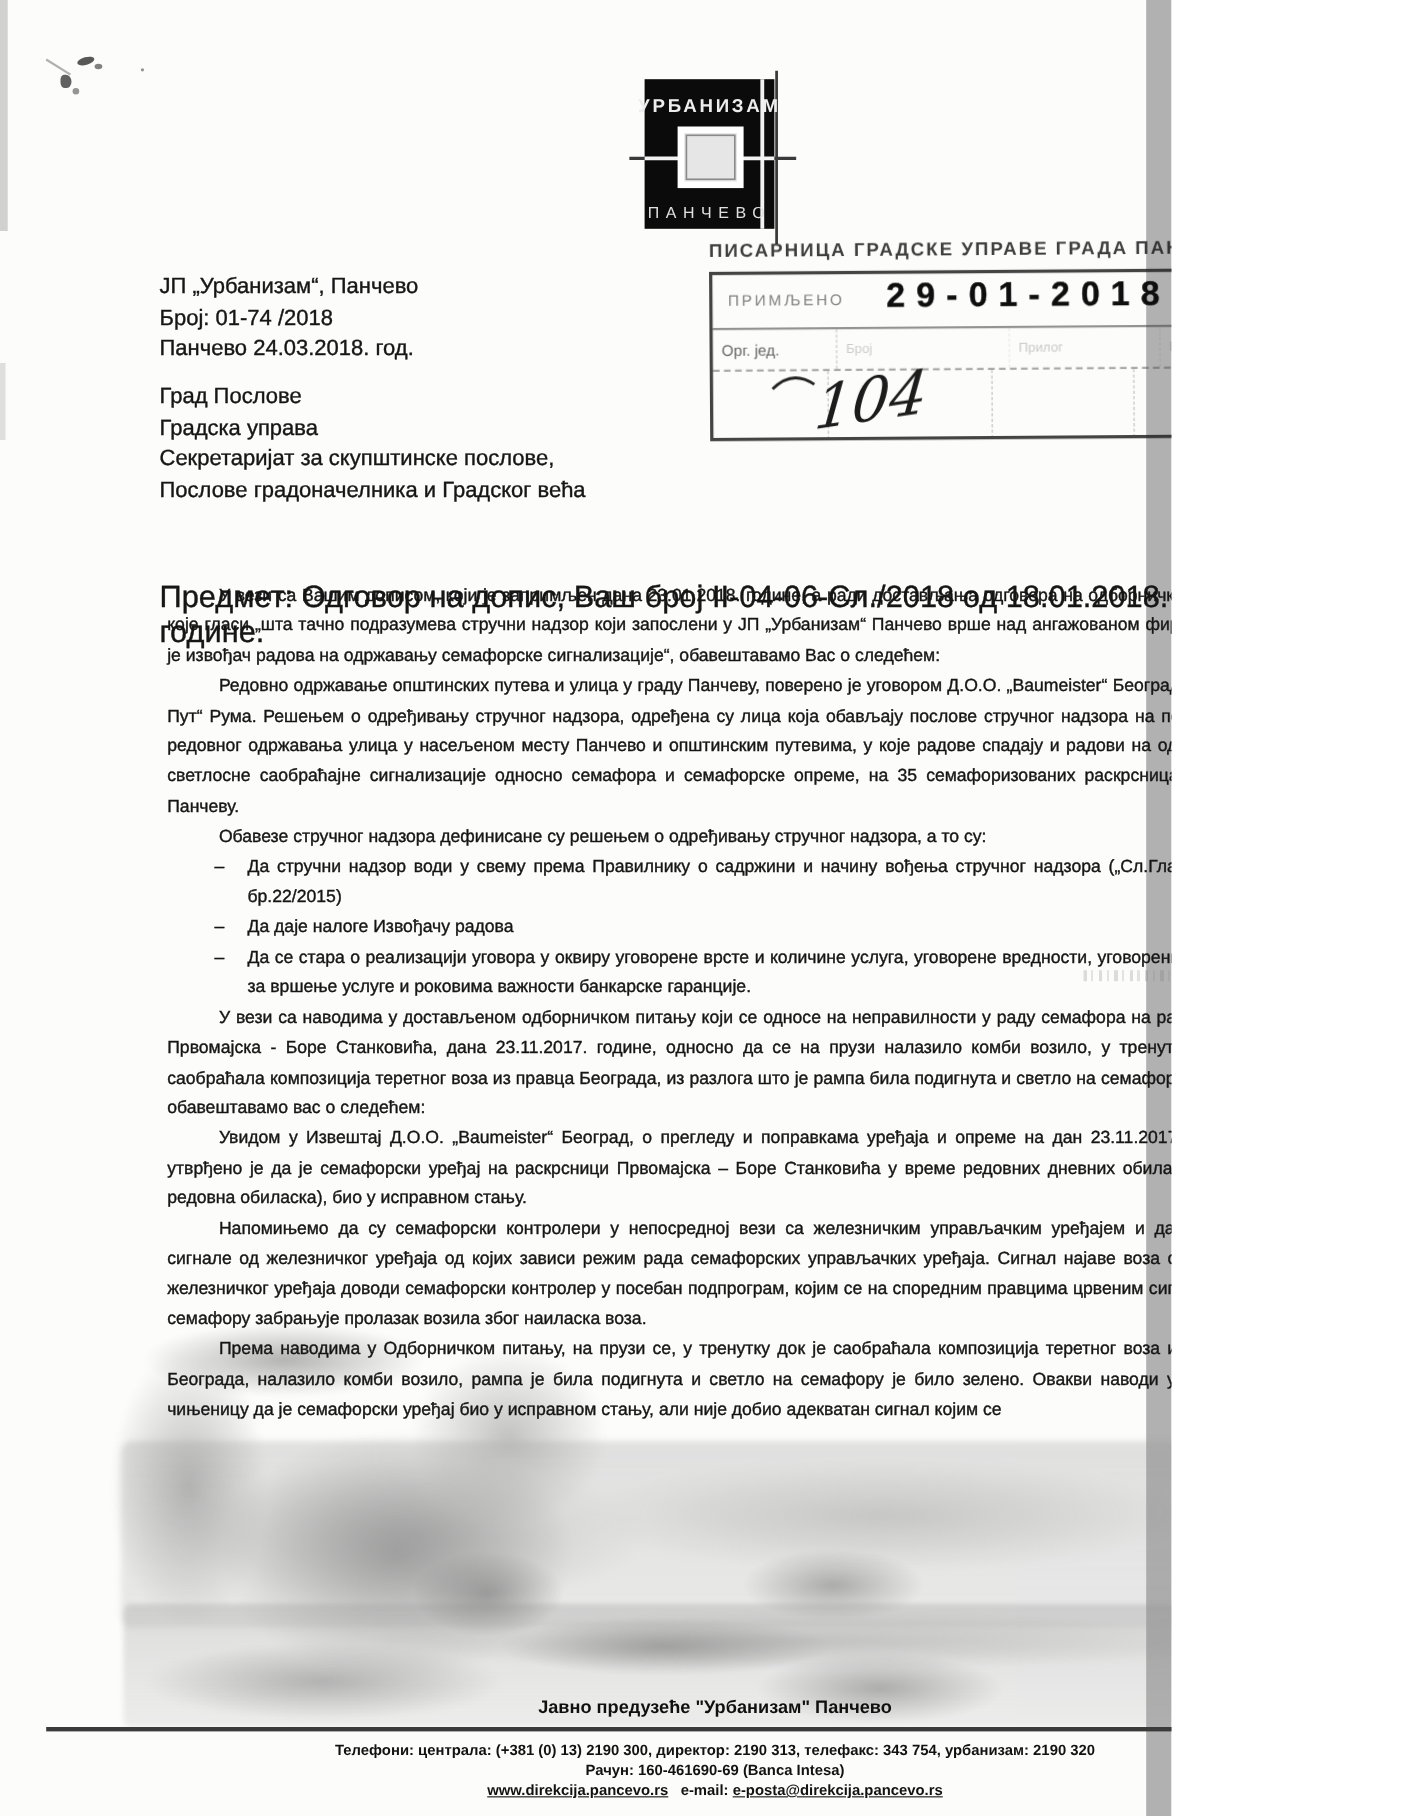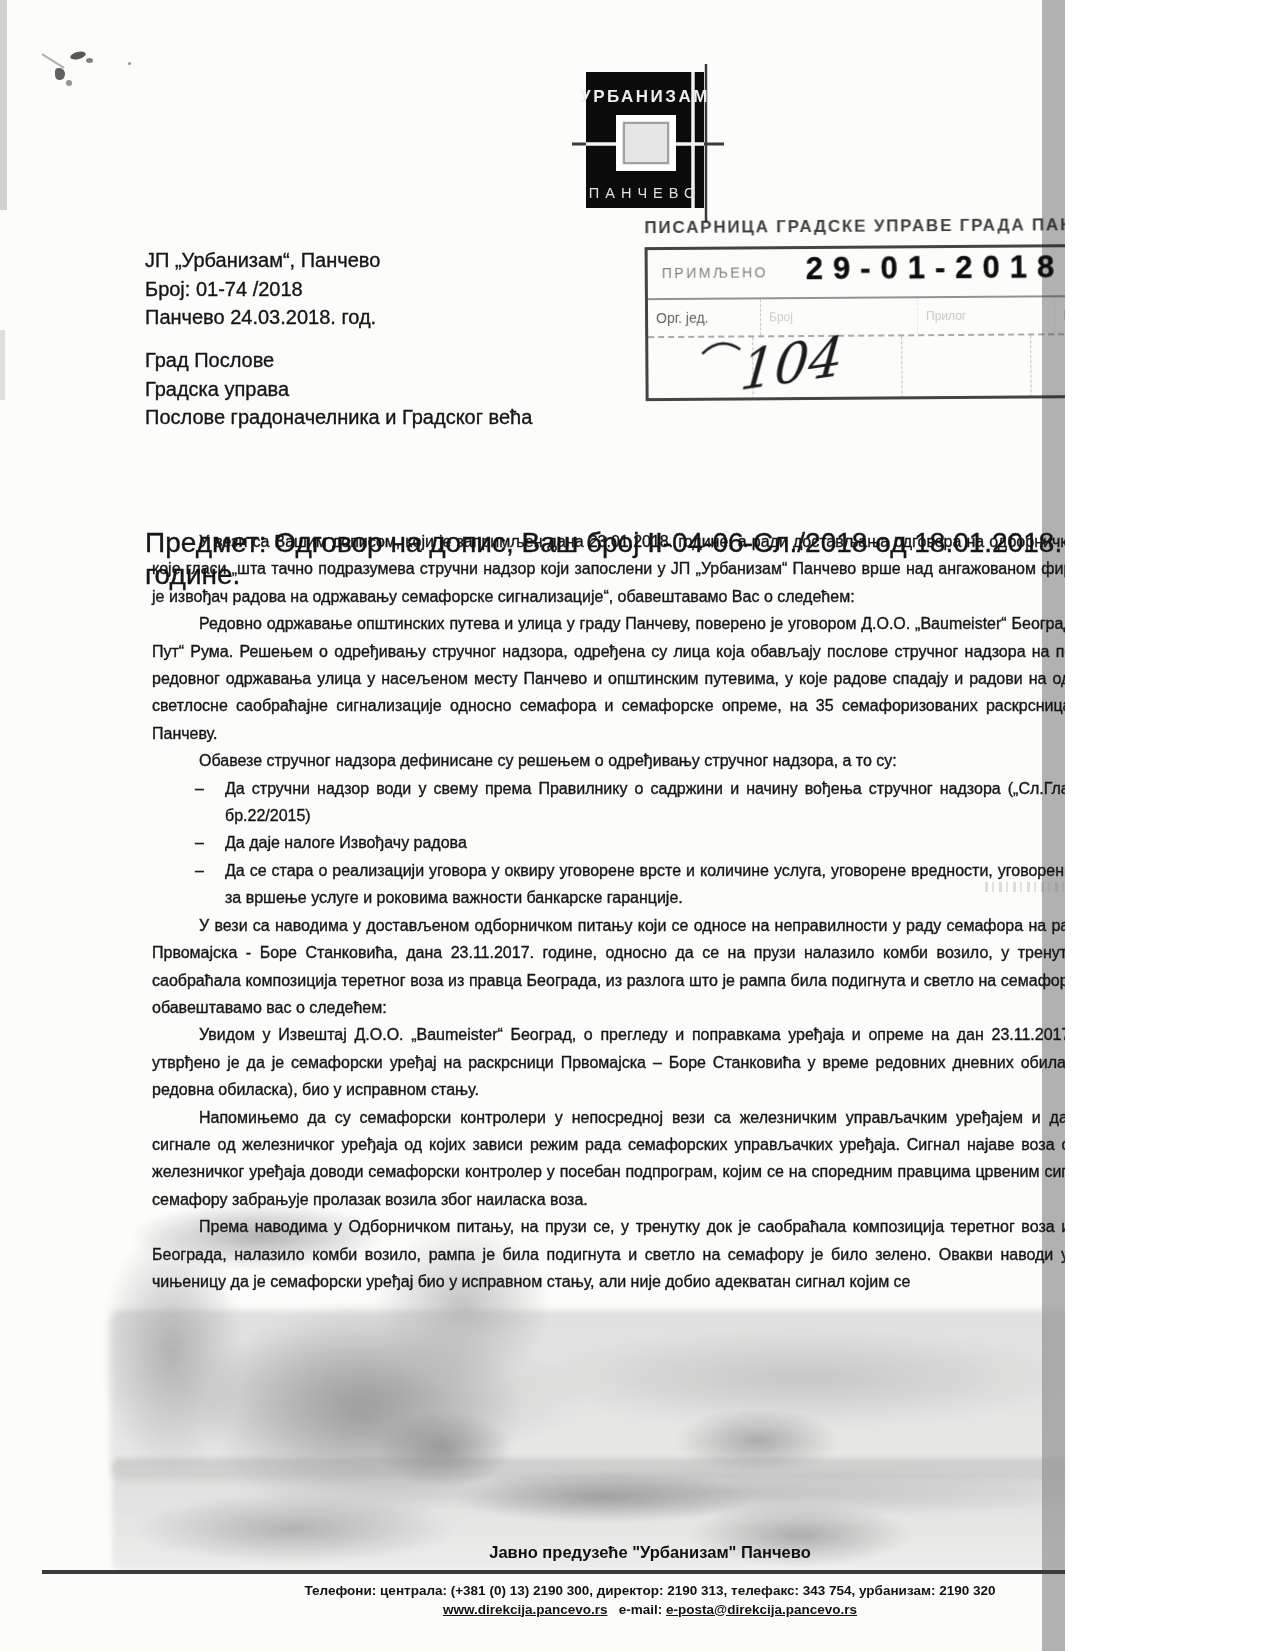--- a/index.html
+++ b/index.html
@@ -158,20 +158,21 @@
 
   <div class="letterhead ink">
     <div>ЈП „Урбанизам“, Панчево</div>
     <div>Број: 01-74 /2018</div>
     <div>Панчево 24.03.2018. год.</div>
   </div>
 
   <div class="recipient ink">
     <div>Град Послове</div>
     <div>Градска управа</div>
+    <div>Секретаријат за скупштинске послове,</div>
     <div>Послове градоначелника и Градског већа</div>
   </div>
 
   <div class="subject ink">Предмет: Одговор на допис, Ваш број II-04-06-Сл./2018 од 18.01.2018. године.</div>
 
   <div class="bodytext ink">
     <p>У вези са Вашим дописом, који је запримљен дана 23.01.2018. године, а ради достављања одговора на одборничко питање које гласи „шта тачно подразумева стручни надзор који запослени у ЈП „Урбанизам“ Панчево врше над ангажованом фирмом која је извођач радова на одржавању семафорске сигнализације“, обавештавамо Вас о следећем:</p>
     <p>Редовно одржавање општинских путева и улица у граду Панчеву, поверено је уговором Д.О.О. „Baumeister“ Београд и „Срем Пут“ Рума. Решењем о одређивању стручног надзора, одређена су лица која обављају послове стручног надзора на пословима редовног одржавања улица у насељеном месту Панчево и општинским путевима, у које радове спадају и радови на одржавању светлосне саобраћајне сигнализације односно семафора и семафорске опреме, на 35 семафоризованих раскрсница у граду Панчеву.</p>
     <p>Обавезе стручног надзора дефинисане су решењем о одређивању стручног надзора, а то су:</p>
     <div class="bullet">
@@ -189,20 +190,21 @@
     <p class="gap">У вези са наводима у достављеном одборничком питању који се односе на неправилности у раду семафора на раскрсници Првомајска - Боре Станковића, дана 23.11.2017. године, односно да се на прузи налазило комби возило, у тренутку док је саобраћала композиција теретног воза из правца Београда, из разлога што је рампа била подигнута и светло на семафору зелено, обавештавамо вас о следећем:</p>
     <p>Увидом у Извештај Д.О.О. „Baumeister“ Београд, о прегледу и поправкама уређаја и опреме на дан 23.11.2017. године, утврђено је да је семафорски уређај на раскрсници Првомајска – Боре Станковића у време редовних дневних обилазака (два редовна обиласка), био у исправном стању.</p>
     <p>Напомињемо да су семафорски контролери у непосредној вези са железничким управљачким уређајем и да добијају сигнале од железничког уређаја од којих зависи режим рада семафорских управљачких уређаја. Сигнал најаве воза од стране железничког уређаја доводи семафорски контролер у посебан подпрограм, којим се на споредним правцима црвеним сигналом на семафору забрањује пролазак возила због наиласка воза.</p>
     <p>Према наводима у Одборничком питању, на прузи се, у тренутку док је саобраћала композиција теретног воза из правца Београда, налазило комби возило, рампа је била подигнута и светло на семафору је било зелено. Овакви наводи указују на чињеницу да је семафорски уређај био у исправном стању, али није добио адекватан сигнал којим се</p>
   </div>
 
   <div class="footer-company">Јавно предузеће "Урбанизам" Панчево</div>
   <div class="footer-rule"></div>
   <div class="footer">
     <div>Телефони: централа: (+381 (0) 13) 2190 300,  директор: 2190 313, телефакс: 343 754, урбанизам: 2190 320</div>
+    <div>Рачун: 160-461690-69 (Banca Intesa)</div>
     <div>
       <span class="u">www.direkcija.pancevo.rs</span>&nbsp;&nbsp;
       <span>e-mail:</span>
       <span class="u">e-posta@direkcija.pancevo.rs</span>
     </div>
   </div>
 
 </div>
 
 </body></html>

